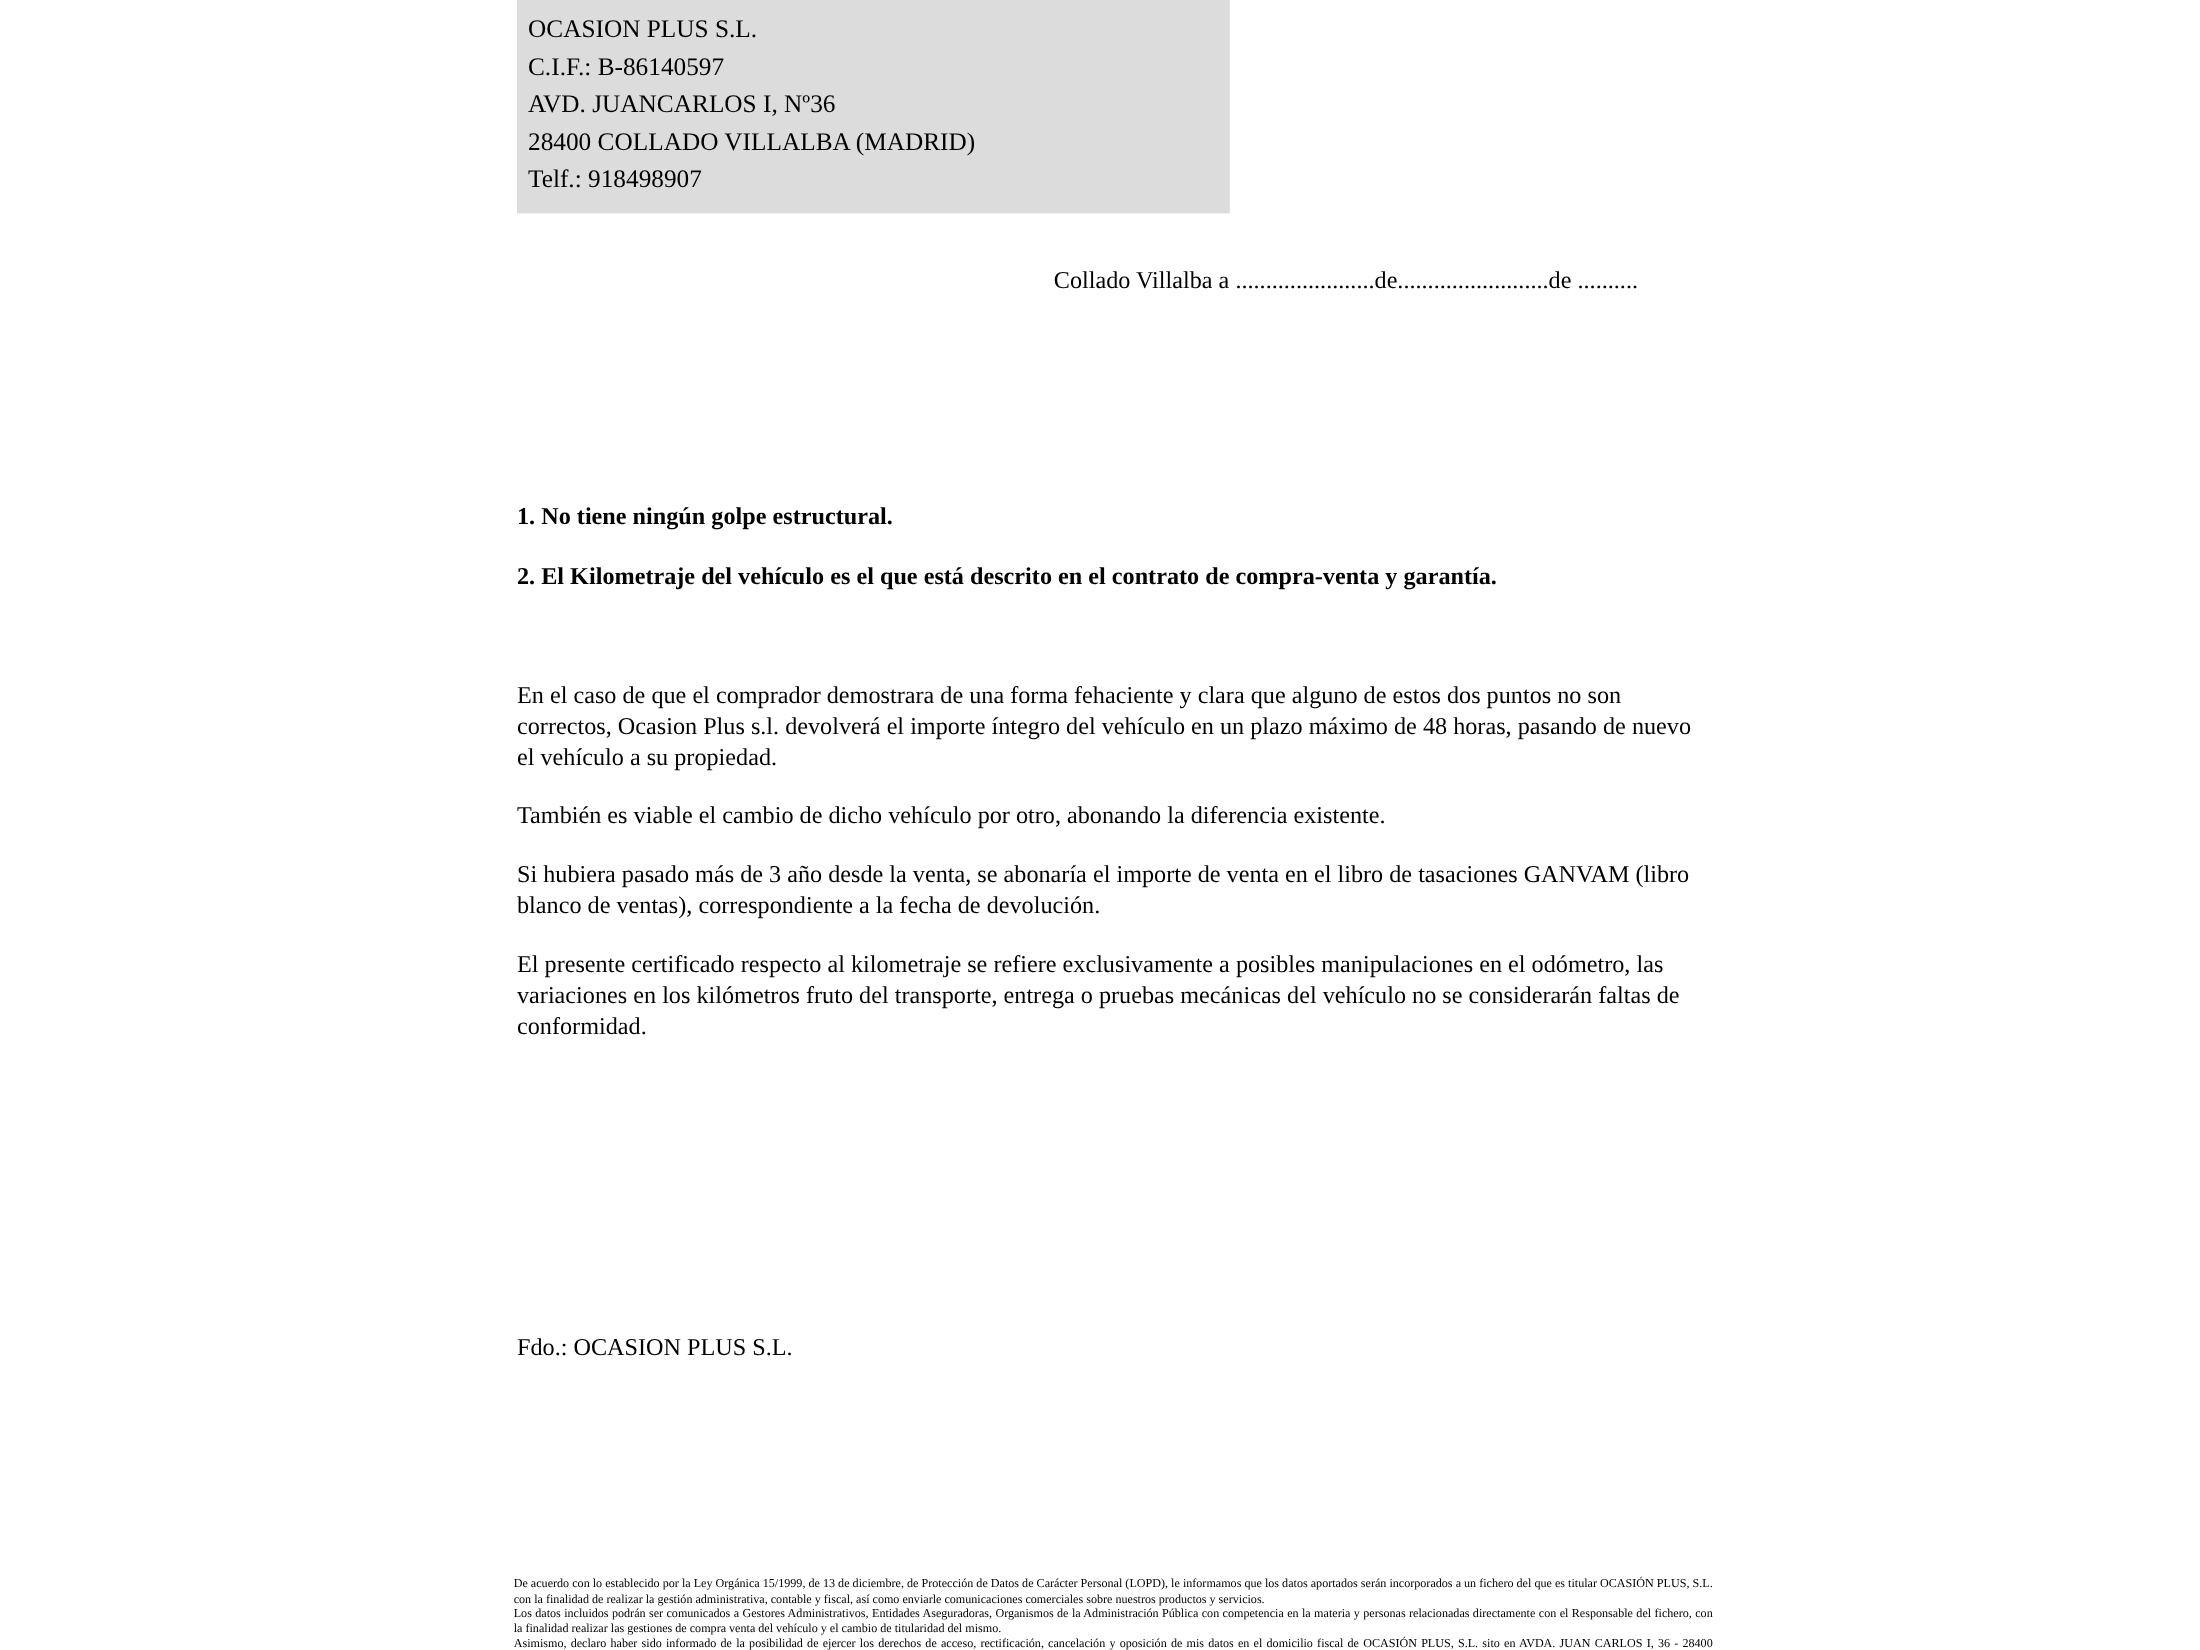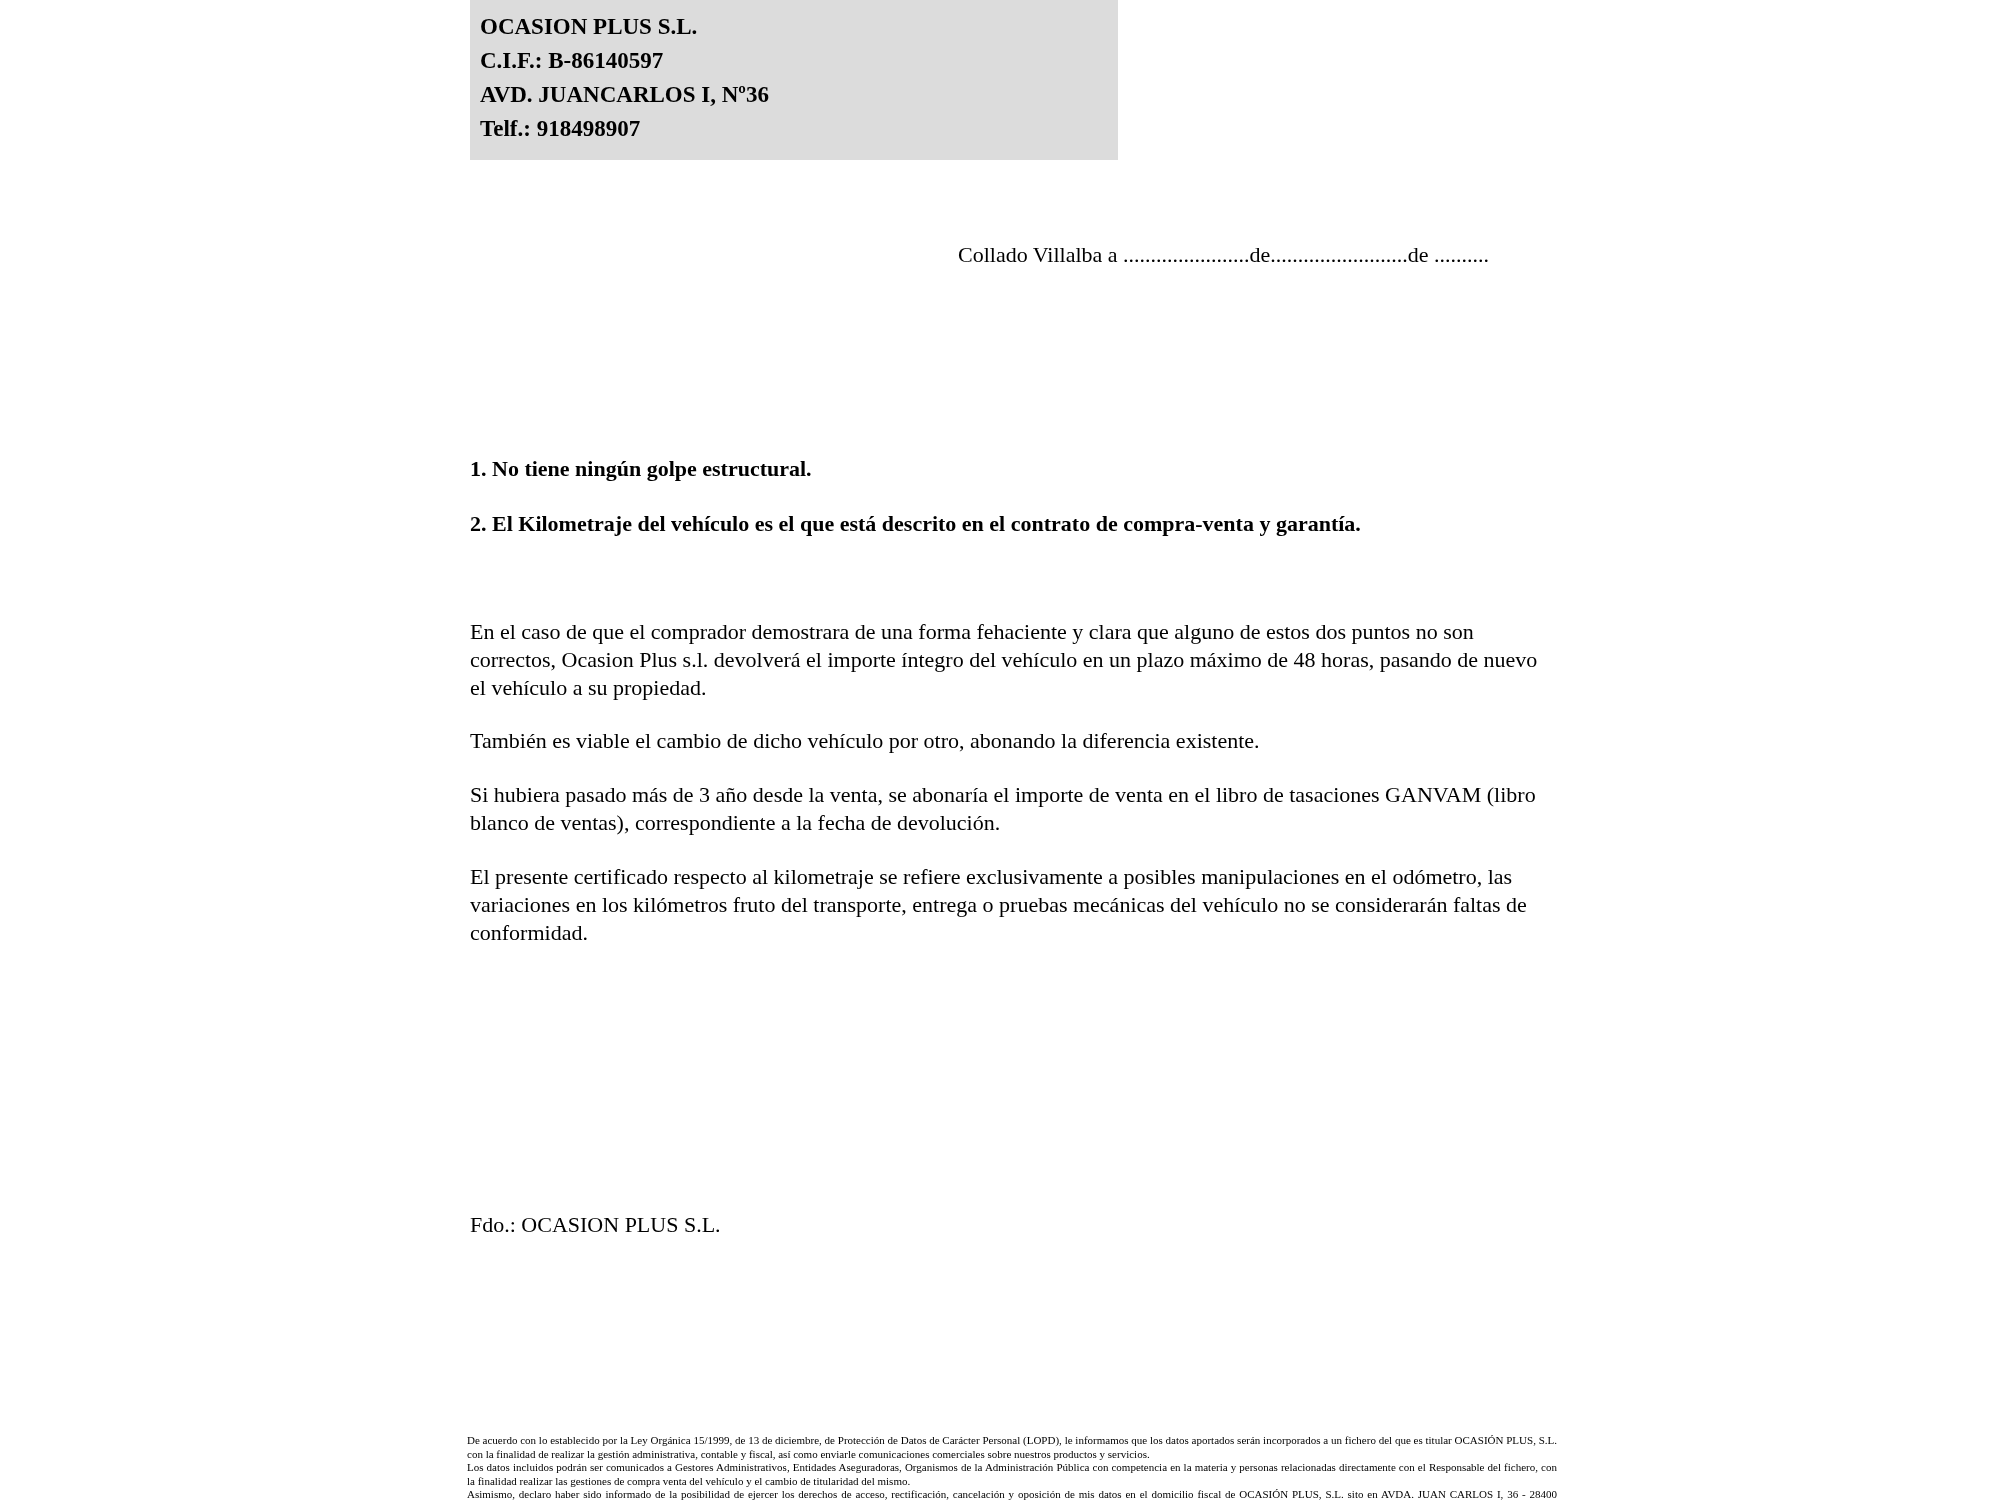--- a/index.html
+++ b/index.html
@@ -22,21 +22,21 @@
   .header-box {
     position: absolute;
     left: 470px;
     top: 0px;
     width: 648px;
     background: #dcdcdc;
     padding: 10px 0 14px 10px;
     box-sizing: border-box;
   }
   .header-box div {
-    font-weight: bold;
+    font-weight: normal;
     font-size: 23px;
     line-height: 34px;
     white-space: nowrap;
   }
   .date-line {
     position: absolute;
     left: 958px;
     top: 242px;
     font-size: 22px;
     white-space: nowrap;
@@ -98,20 +98,21 @@
 </style>
 </head>
 <body>
 
 <div class="page">
 
   <div class="header-box">
     <div>OCASION PLUS S.L.</div>
     <div>C.I.F.: B-86140597</div>
     <div>AVD. JUANCARLOS I, Nº36</div>
+    <div>28400 COLLADO VILLALBA (MADRID)</div>
     <div>Telf.: 918498907</div>
   </div>
 
   <div class="date-line">Collado Villalba a .......................de.........................de ..........</div>
 
 
   <div class="points-block">
     <div class="point">1. No tiene ningún golpe estructural.</div>
     <div class="point">2. El Kilometraje del vehículo es el que está descrito en el contrato de compra-venta y garantía.</div>
   </div>

